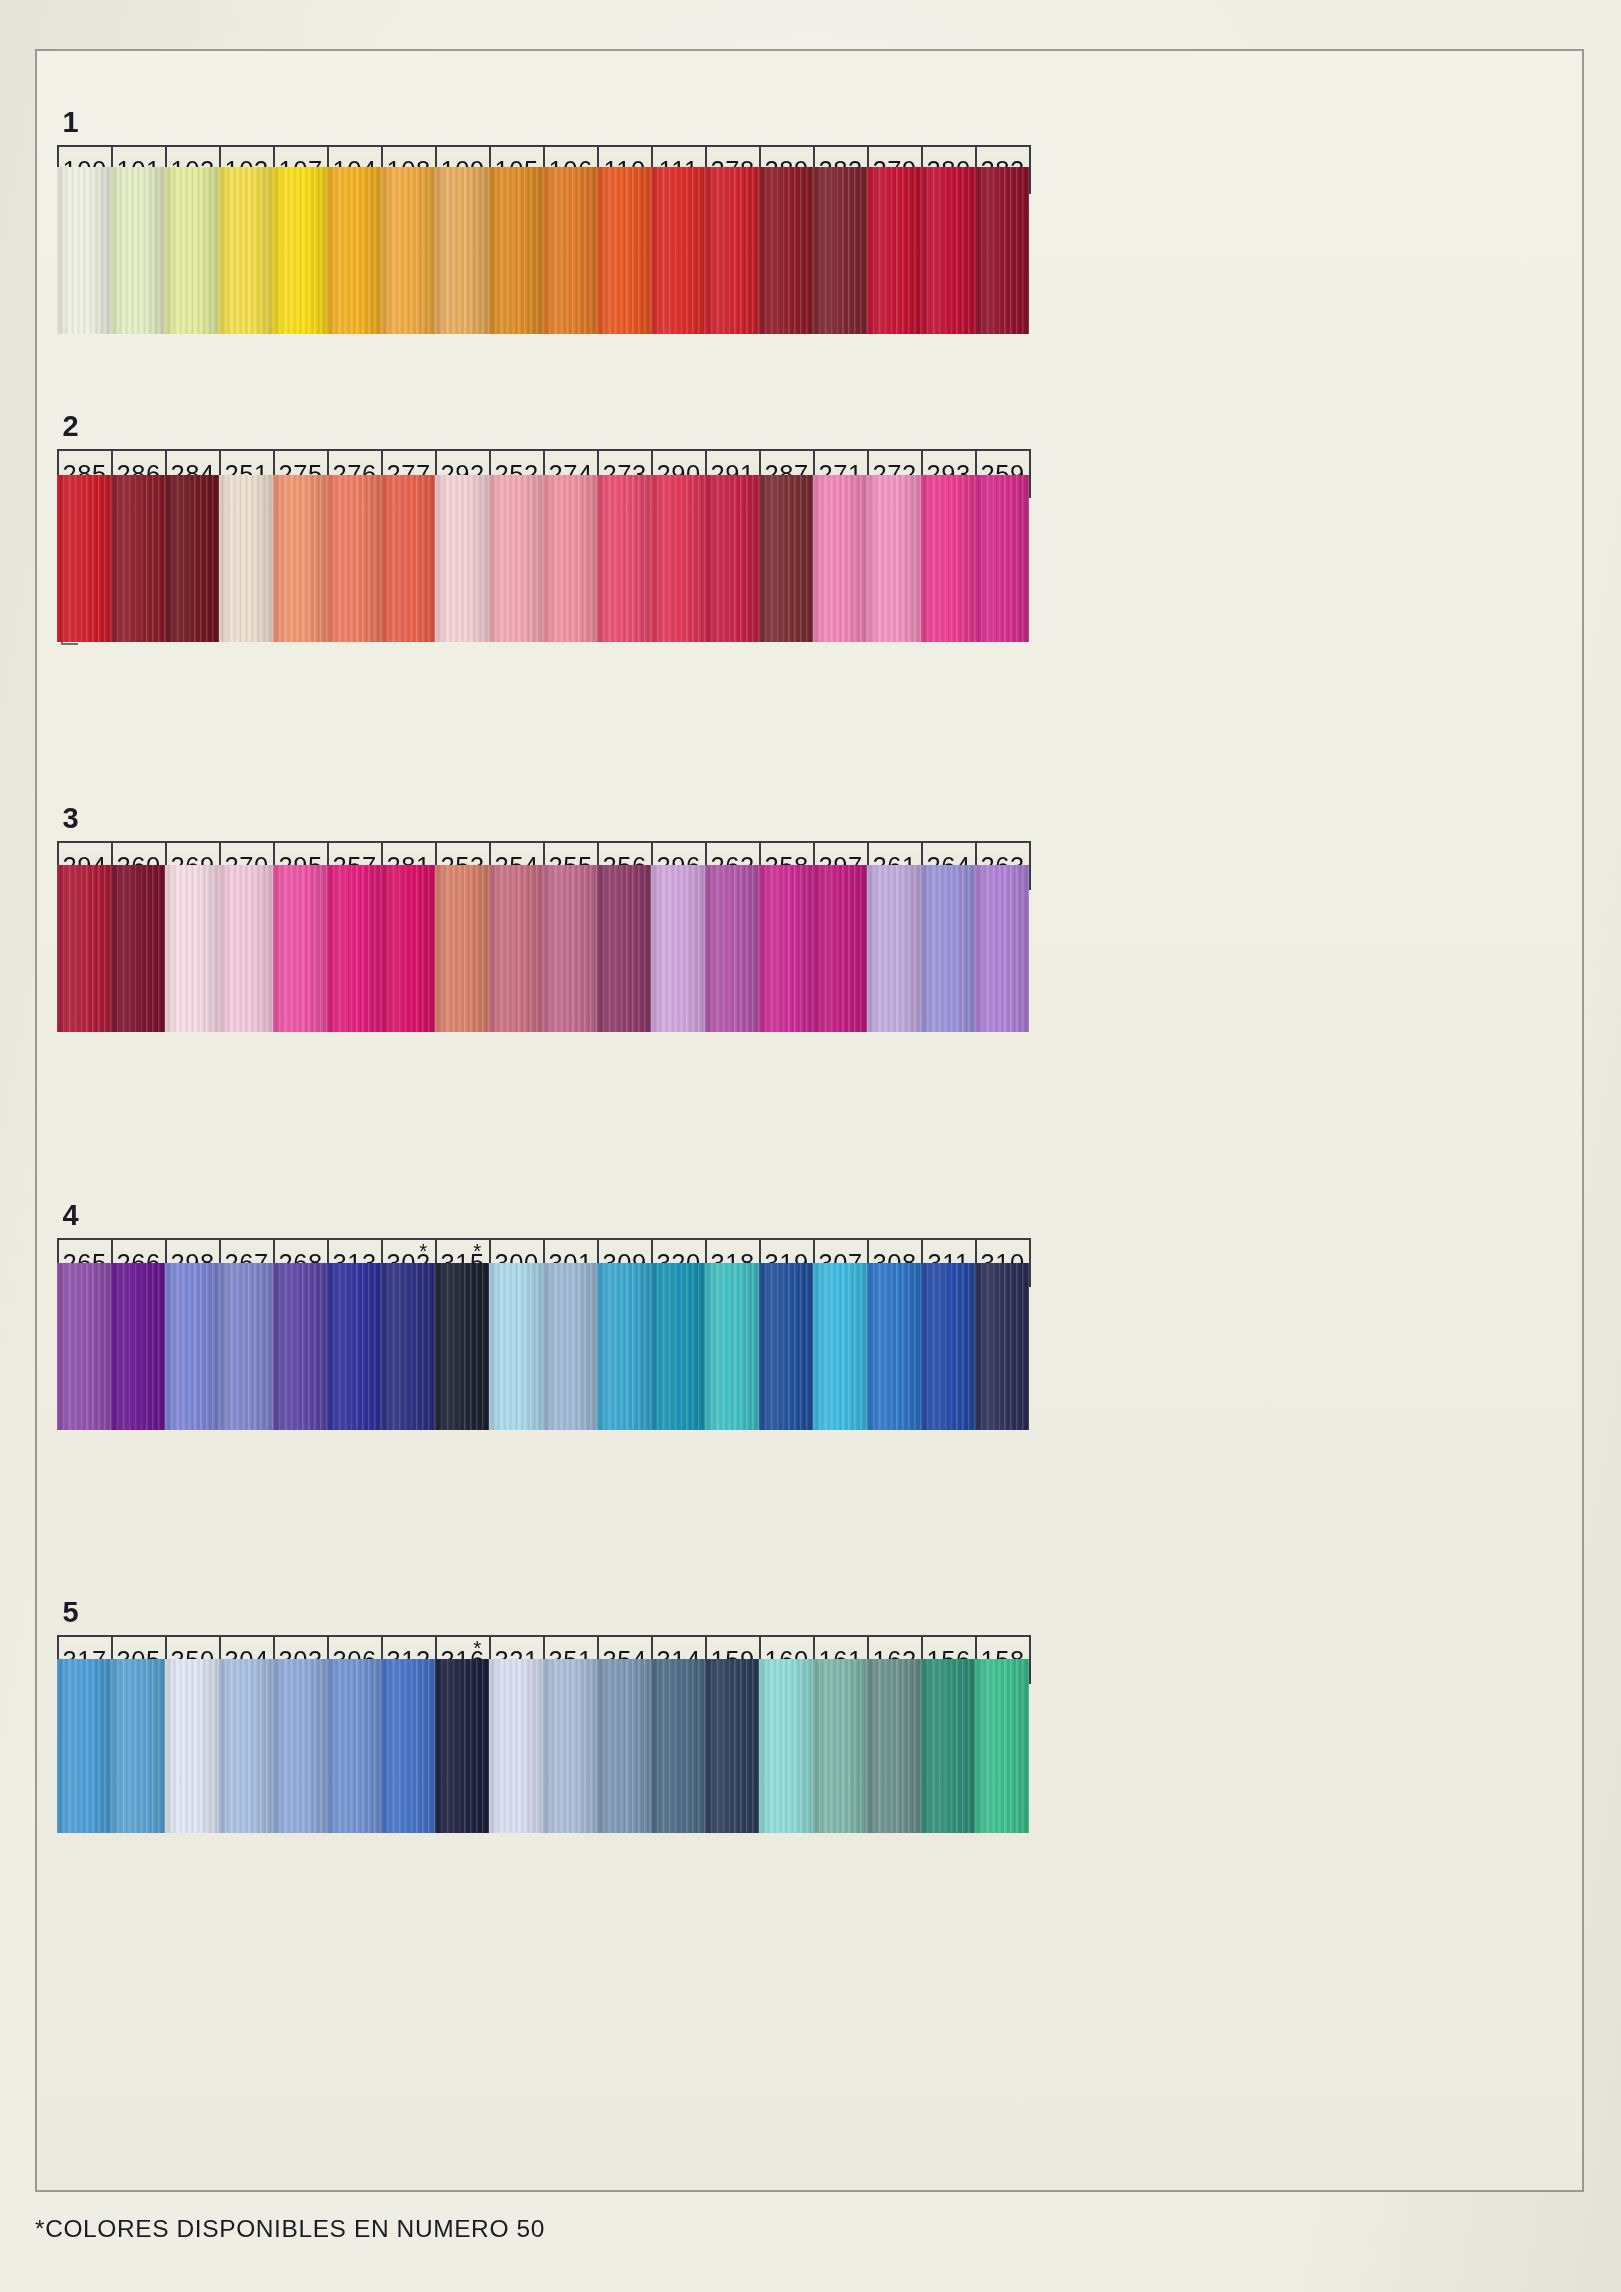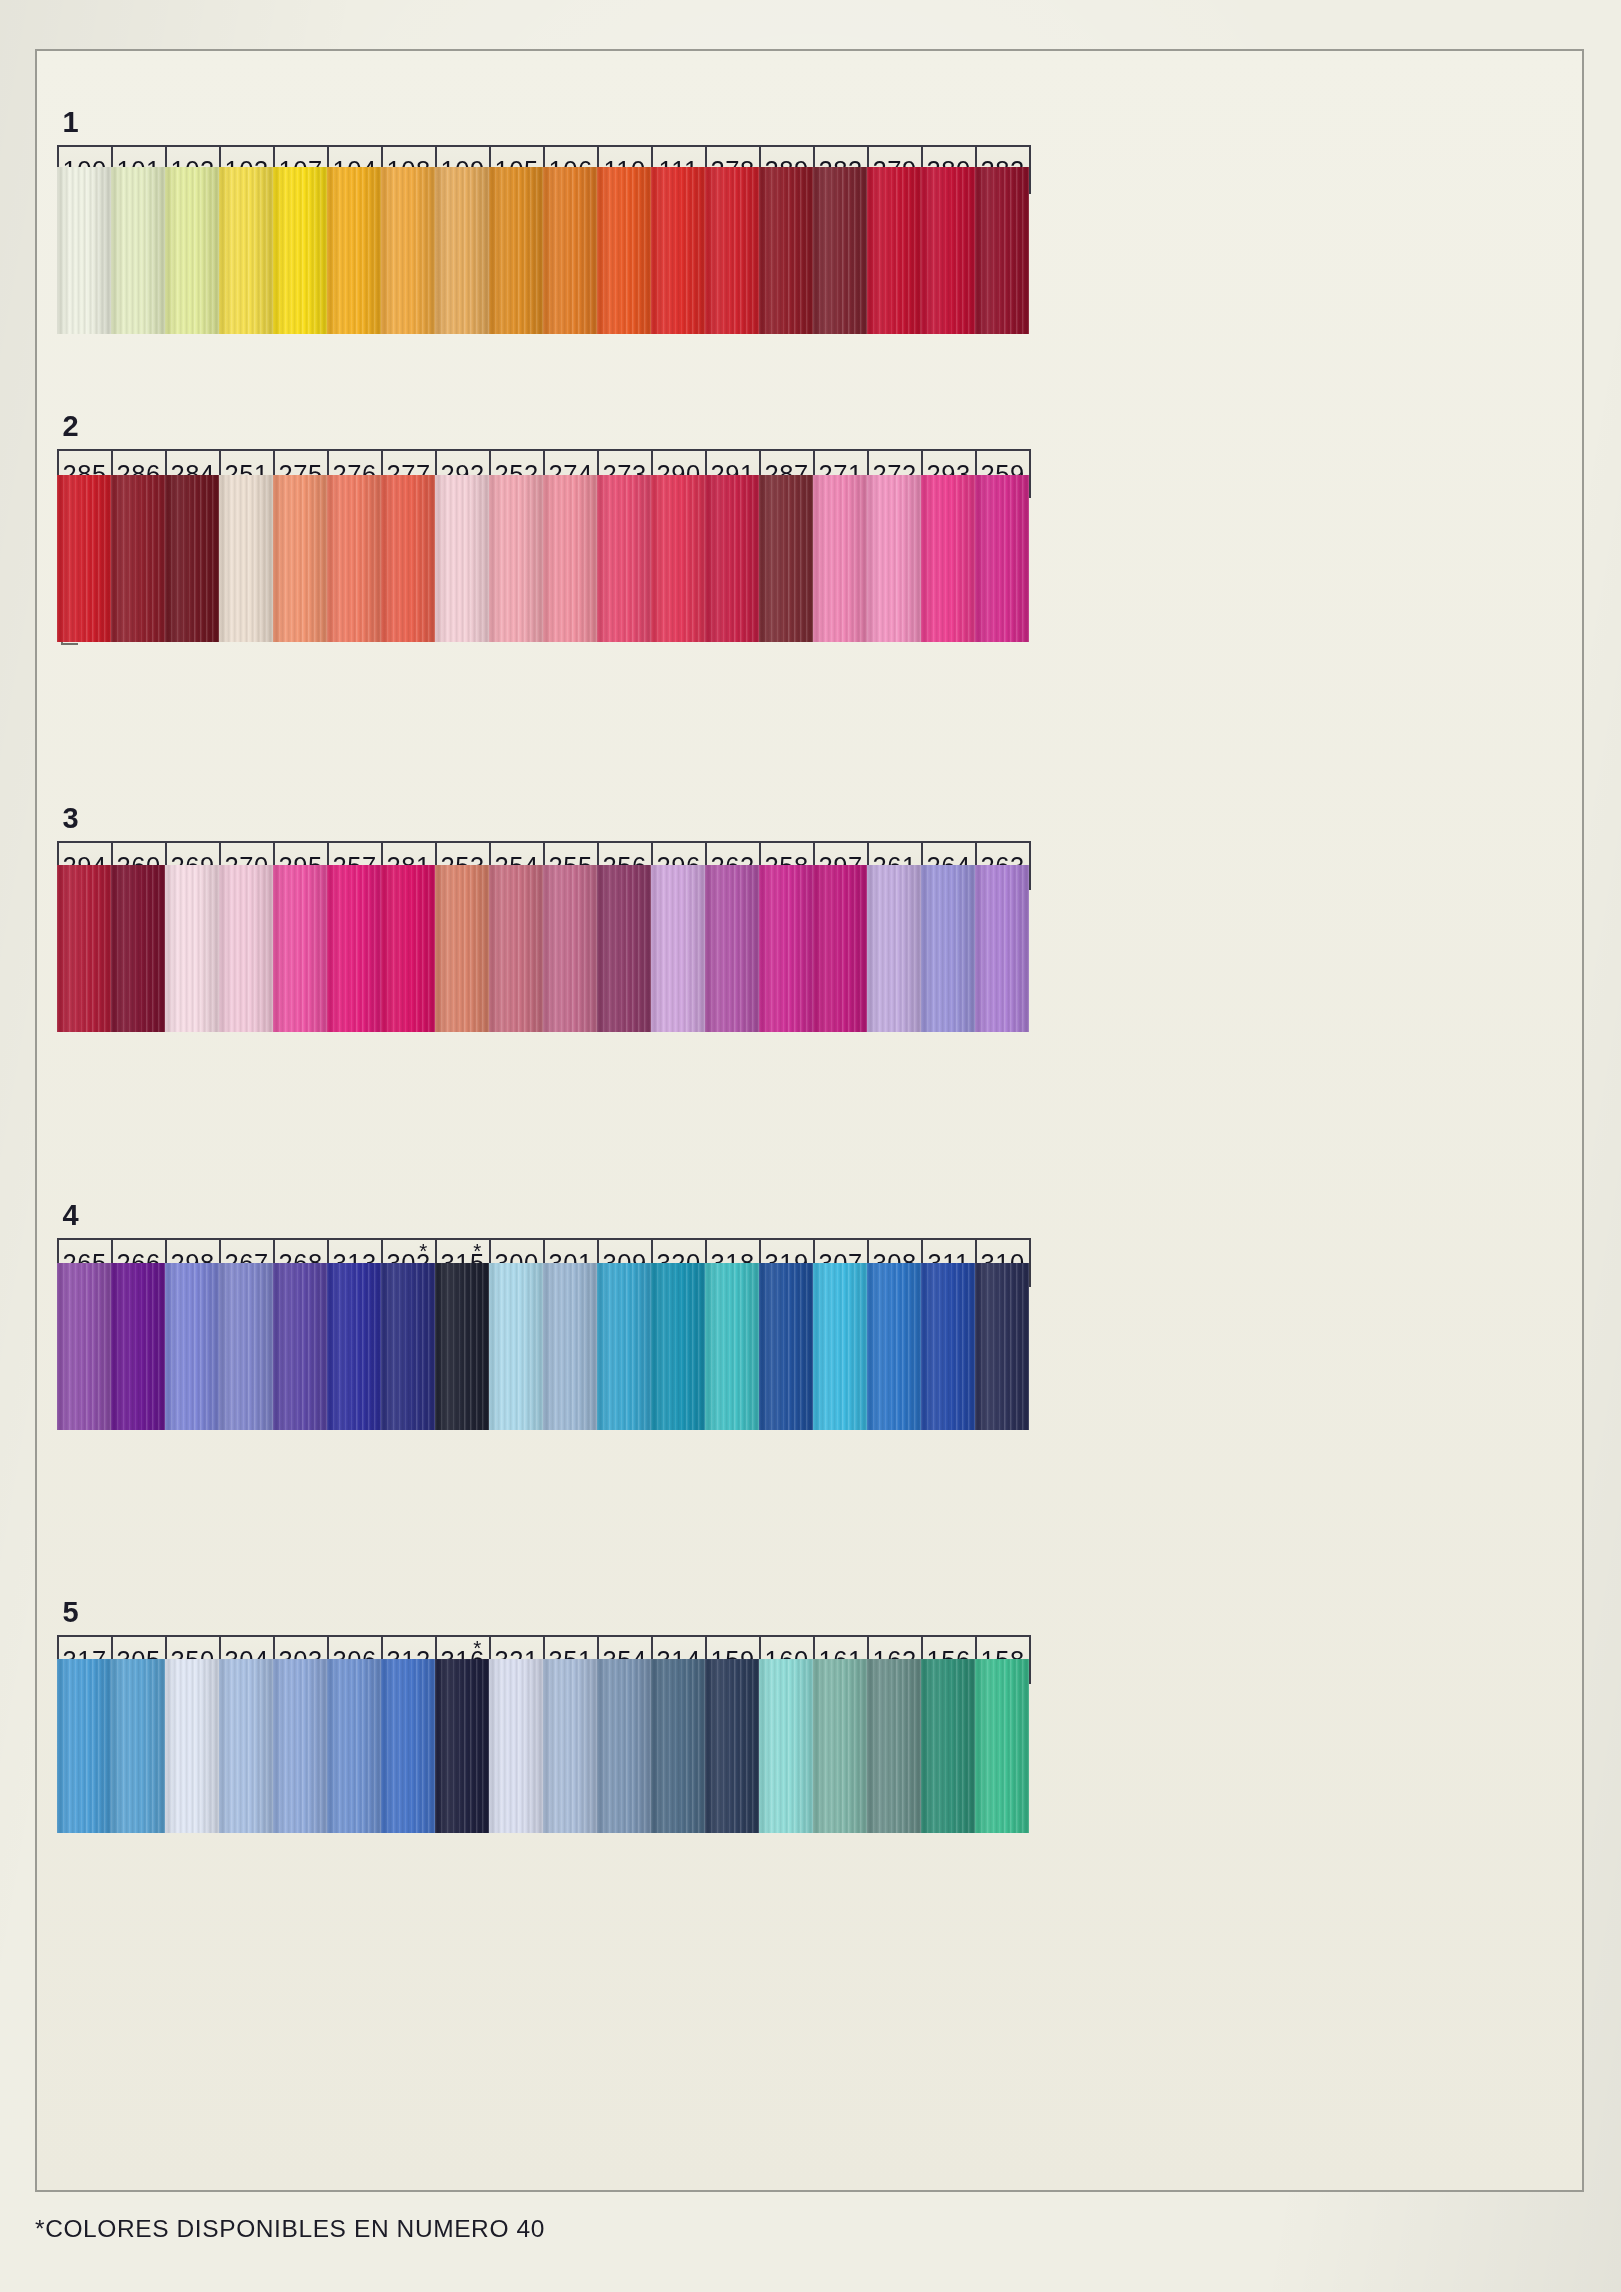--- a/index.html
+++ b/index.html
@@ -568,16 +568,16 @@
             <div class="swatch" style="background: rgb(44, 60, 90); height: 174px;"></div>
             <div class="swatch" style="background: rgb(141, 219, 214); height: 174px;"></div>
             <div class="swatch" style="background: rgb(127, 181, 168); height: 174px;"></div>
             <div class="swatch" style="background: rgb(106, 143, 138); height: 174px;"></div>
             <div class="swatch" style="background: rgb(47, 143, 119); height: 174px;"></div>
             <div class="swatch" style="background: rgb(59, 189, 143); height: 174px;"></div>
           </div>
         </div>
       </div>
 
-    <div class="footnote">*COLORES DISPONIBLES EN NUMERO 40</div>
+    <div class="footnote">*COLORES DISPONIBLES EN NUMERO 50</div>
   </div>
 </div>
 
 
 </body></html>

